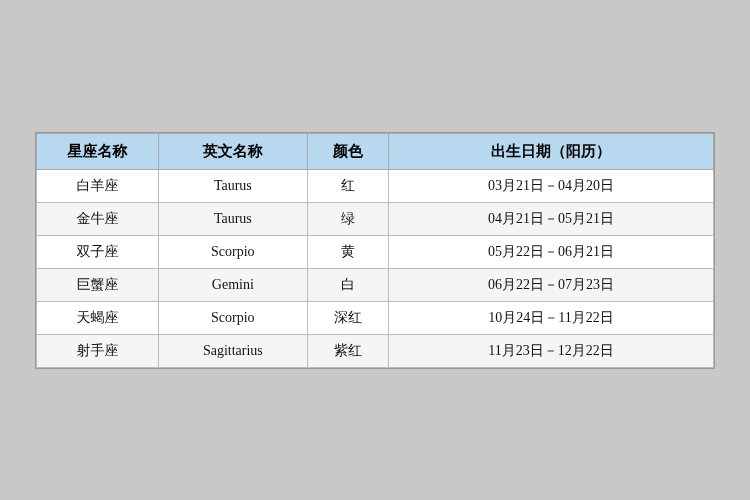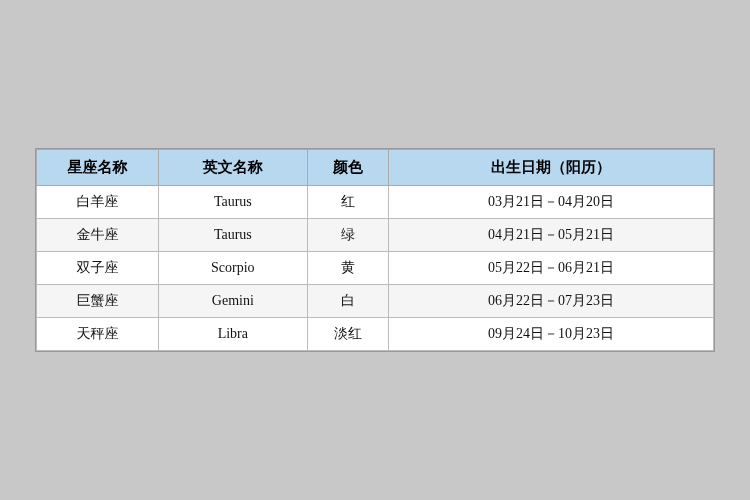--- a/index.html
+++ b/index.html
@@ -95,20 +95,26 @@
           <td>黄</td>
           <td>05月22日－06月21日</td>
         </tr>
         <tr>
           <td>巨蟹座</td>
           <td>Gemini</td>
           <td>白</td>
           <td>06月22日－07月23日</td>
         </tr>
         <tr>
-          <td>天秤座</td>
-          <td>Libra</td>
-          <td>淡红</td>
-          <td>09月24日－10月23日</td>
+          <td>天蝎座</td>
+          <td>Scorpio</td>
+          <td>深红</td>
+          <td>10月24日－11月22日</td>
+        </tr>
+        <tr>
+          <td>射手座</td>
+          <td>Sagittarius</td>
+          <td>紫红</td>
+          <td>11月23日－12月22日</td>
         </tr>
       </tbody>
   </table>
 </div>
 
 </body></html>

